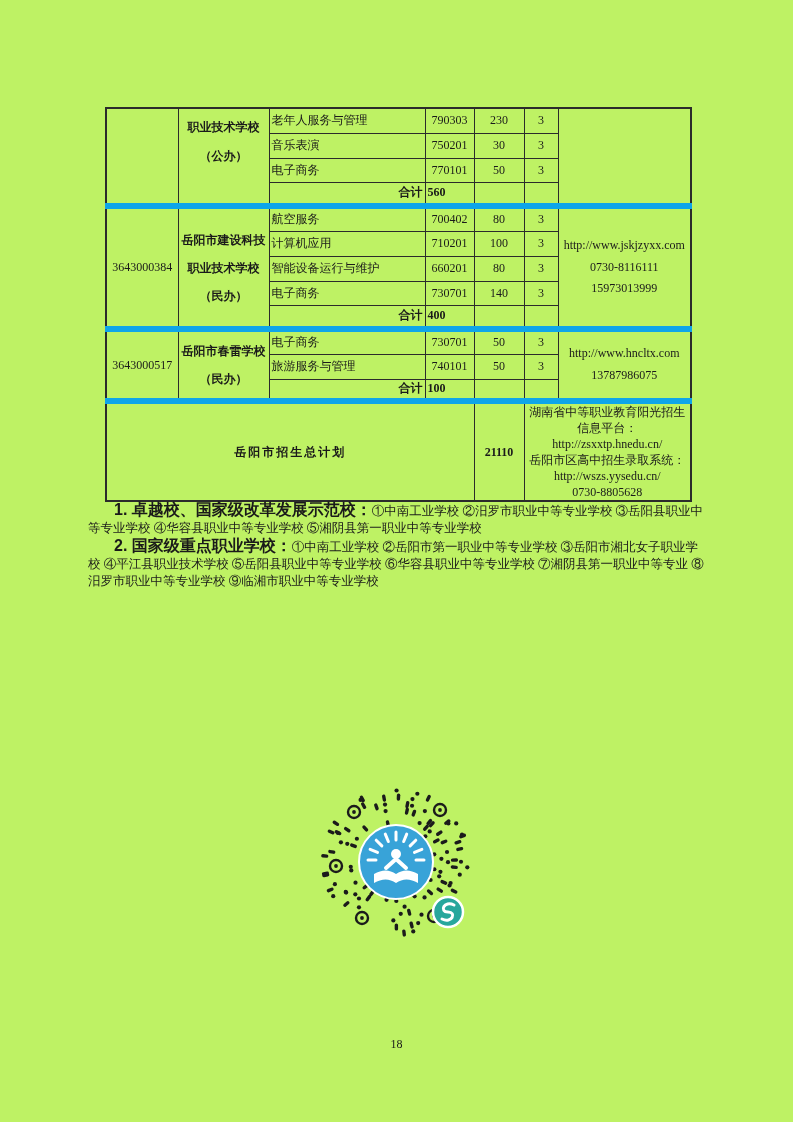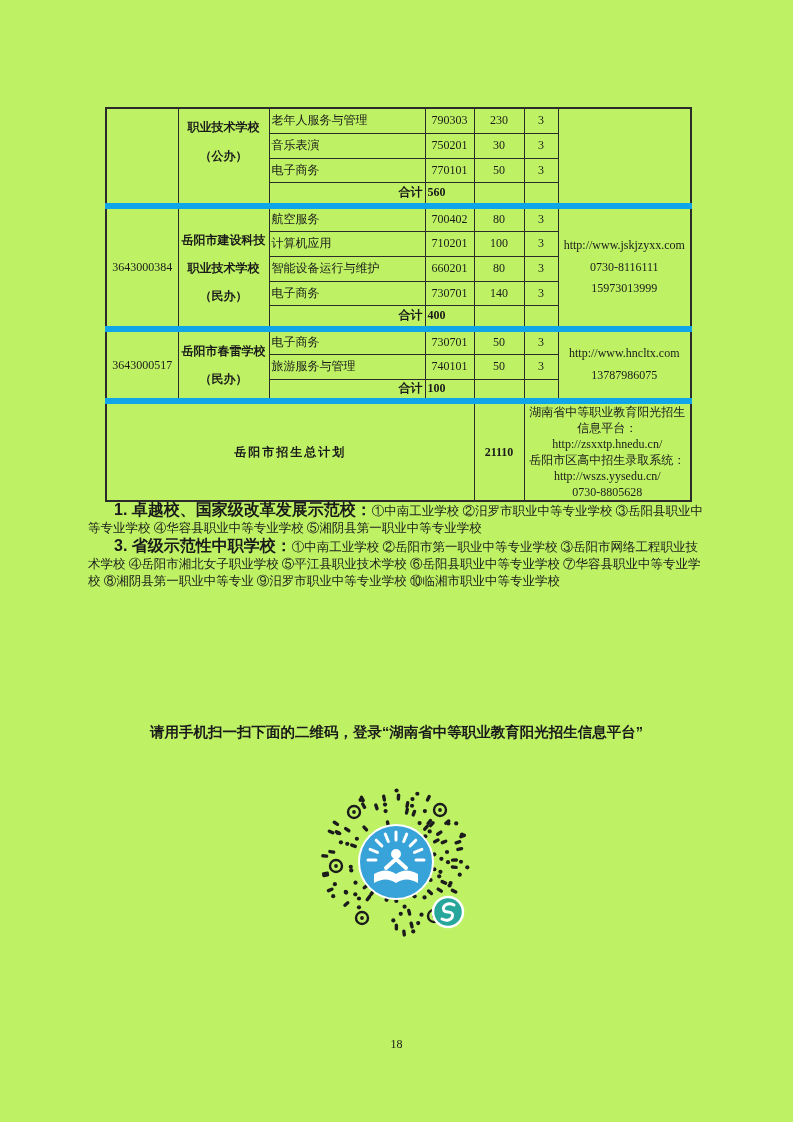--- a/index.html
+++ b/index.html
@@ -178,25 +178,24 @@
         <div>http://wszs.yysedu.cn/</div>
         <div>0730-8805628</div>
       </td>
     </tr>
 
     </tbody>
   </table>
 
   <div class="notes">
     <p class="note"><b>1. 卓越校、国家级改革发展示范校：</b><span>①中南工业学校 ②汨罗市职业中等专业学校 ③岳阳县职业中等专业学校 ④华容县职业中等专业学校 ⑤湘阴县第一职业中等专业学校</span></p>
-    <p class="note"><b>3.  省级示范性中职学校：</b><span>①中南工业学校 ②岳阳市第一职业中等专业学校 ③岳阳市网络工程职业技术学校 ④岳阳市湘北女子职业学校 ⑤平江县职业技术学校 ⑥岳阳县职业中等专业学校 ⑦华容县职业中等专业学校 ⑧湘阴县第一职业中等专业  ⑨汨罗市职业中等专业学校  ⑩临湘市职业中等专业学校</span></p>
+    <p class="note"><b>2. 国家级重点职业学校：</b><span>①中南工业学校 ②岳阳市第一职业中等专业学校 ③岳阳市湘北女子职业学校 ④平江县职业技术学校 ⑤岳阳县职业中等专业学校  ⑥华容县职业中等专业学校 ⑦湘阴县第一职业中等专业 ⑧汨罗市职业中等专业学校  ⑨临湘市职业中等专业学校</span></p>
   </div>
 
   <div class="scan">
-    <div>请用手机扫一扫下面的二维码，登录“湖南省中等职业教育阳光招生信息平台”</div>
   </div>
 
   <div class="qr-wrap">
     <svg id="qr-svg" width="160" height="160" viewBox="0 0 160 160">
         <rect x="104.2999999975607" y="76.40035615125687" width="3.4" height="7.2" rx="1.7" fill="#1b1b1b" transform="rotate(90.0007848447649 105.9999999975607 80.00035615125687)"></rect>
         <circle cx="102.53964313682782" cy="92.9601113908967" r="2.1" fill="#1b1b1b"></circle>
         <rect x="71.75195651484117" y="101.56193805167777" width="3.4" height="7.2" rx="1.7" fill="#1b1b1b" transform="rotate(194.58688400972602 73.45195651484117 105.16193805167777)"></rect>
         <circle cx="63.01751183342462" cy="99.68743496934346" r="2.1" fill="#1b1b1b"></circle>
         <rect x="54.56871946279369" y="87.02197364261525" width="3.4" height="7.2" rx="1.7" fill="#1b1b1b" transform="rotate(245.88700738095406 56.26871946279369 90.62197364261525)"></rect>
         <rect x="53.01480281922053" y="70.34534860383343" width="3.4" height="7.2" rx="1.7" fill="#1b1b1b" transform="rotate(283.4661708952103 54.71480281922053 73.94534860383342)"></rect>

